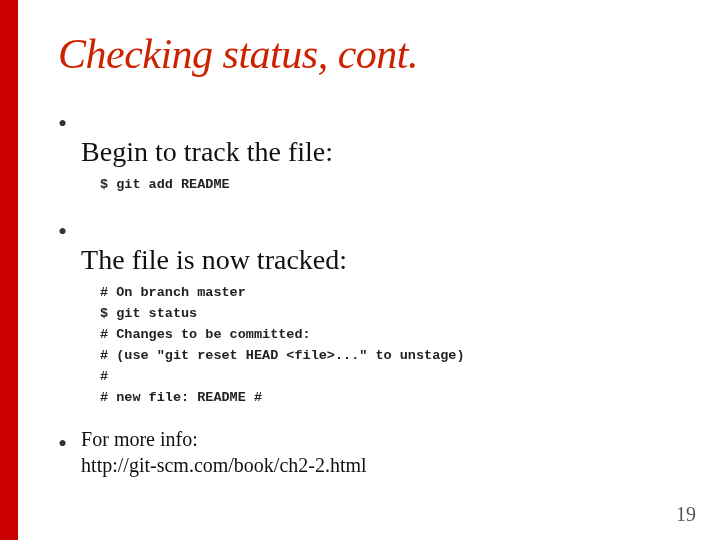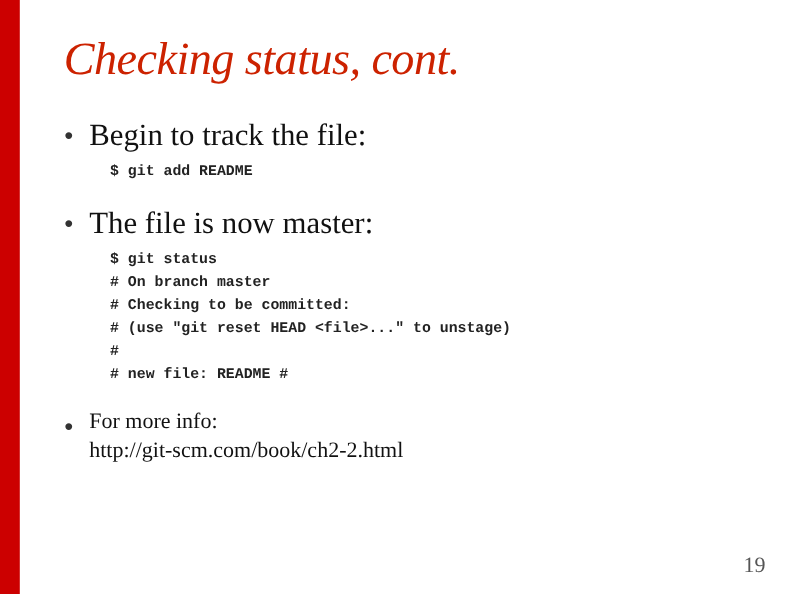--- a/index.html
+++ b/index.html
@@ -60,20 +60,21 @@
       margin-right: 14px;
       line-height: 1.2;
       flex-shrink: 0;
       margin-top: 2px;
     }
 
     .bullet-text {
       font-size: 28px;
       color: #111;
       line-height: 1.25;
+      margin-top: 28px;
     }
 
     .code-block {
       font-family: 'Courier New', Courier, monospace;
       font-size: 13.5px;
       color: #222;
       line-height: 1.55;
       margin-left: 42px;
       margin-top: 4px;
       margin-bottom: 10px;
@@ -114,26 +115,26 @@
       <span class="bullet-text">Begin to track the file:</span>
     </div>
     <div class="code-block">
       <span class="line">$ git add README</span>
     </div>
   </div>
 
   <div class="bullet-section">
     <div class="bullet-item">
       <span class="bullet-dot">•</span>
-      <span class="bullet-text">The file is now master:</span>
+      <span class="bullet-text">The file is now tracked:</span>
     </div>
     <div class="code-block">
+      <span class="line"># On branch master</span>
       <span class="line">$ git status</span>
-      <span class="line"># On branch master</span>
-      <span class="line"># Checking to be committed:</span>
+      <span class="line"># Changes to be committed:</span>
       <span class="line"># (use "git reset HEAD &lt;file&gt;..." to unstage)</span>
       <span class="line">#</span>
       <span class="line"># new file:  README #</span>
     </div>
   </div>
 
   <div class="bullet-section">
     <div class="bullet-item">
       <span class="bullet-dot">•</span>
       <span class="bullet-text-large">

